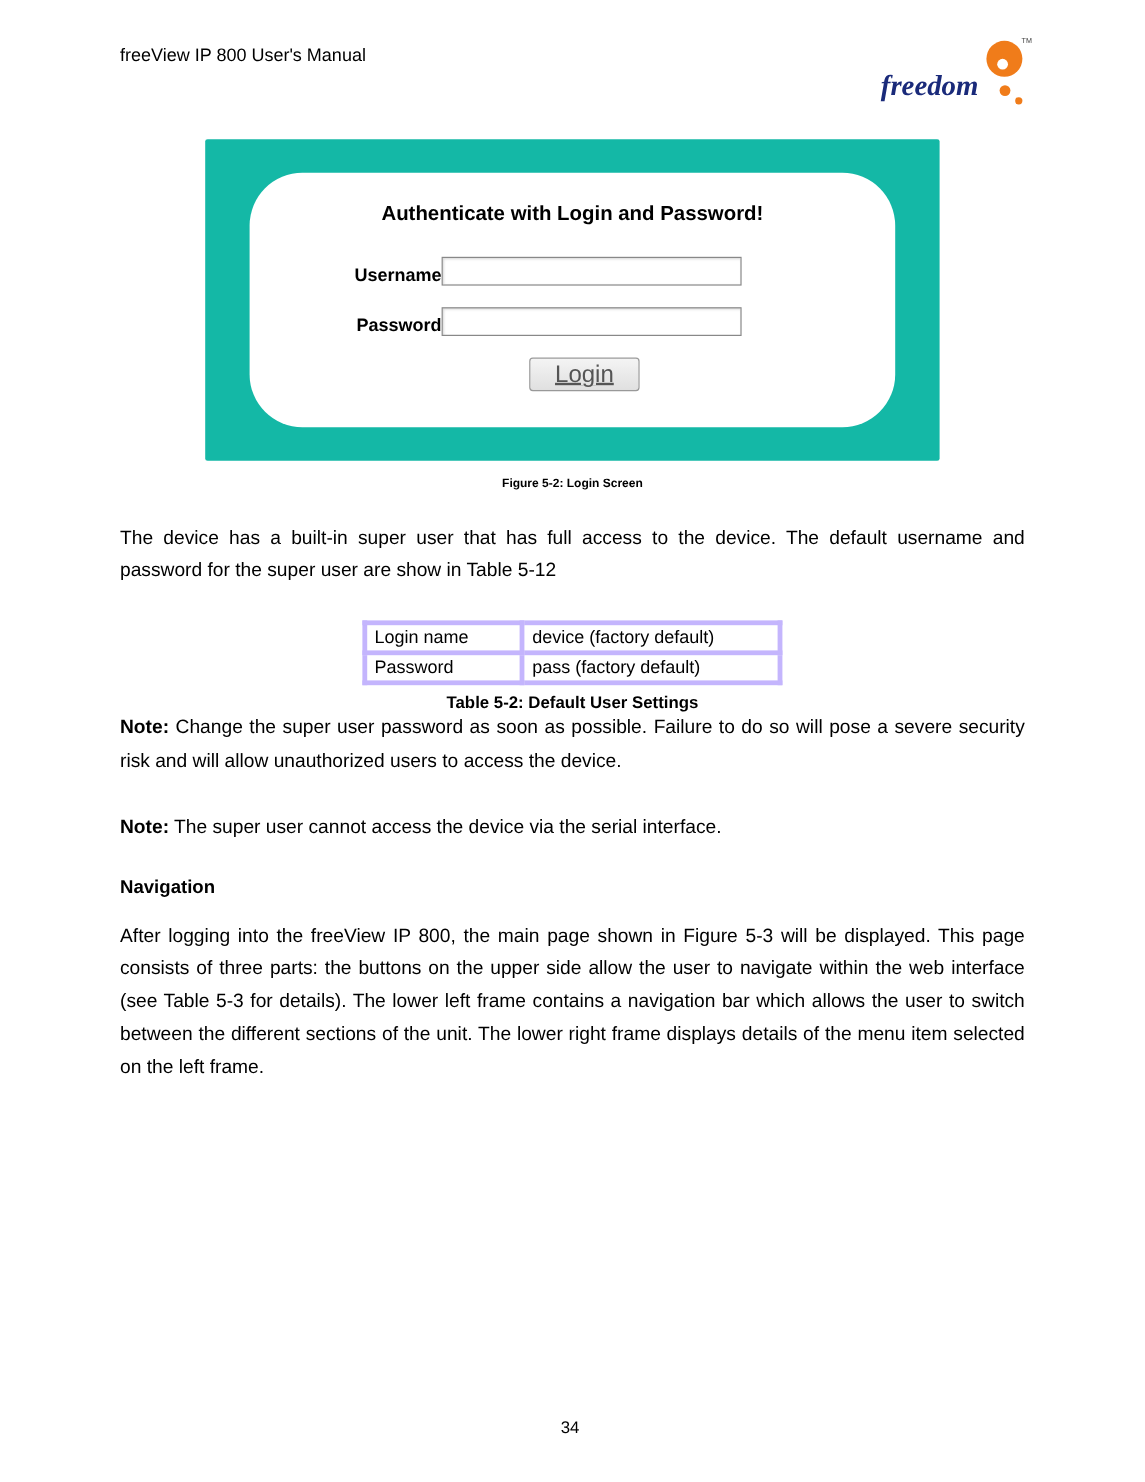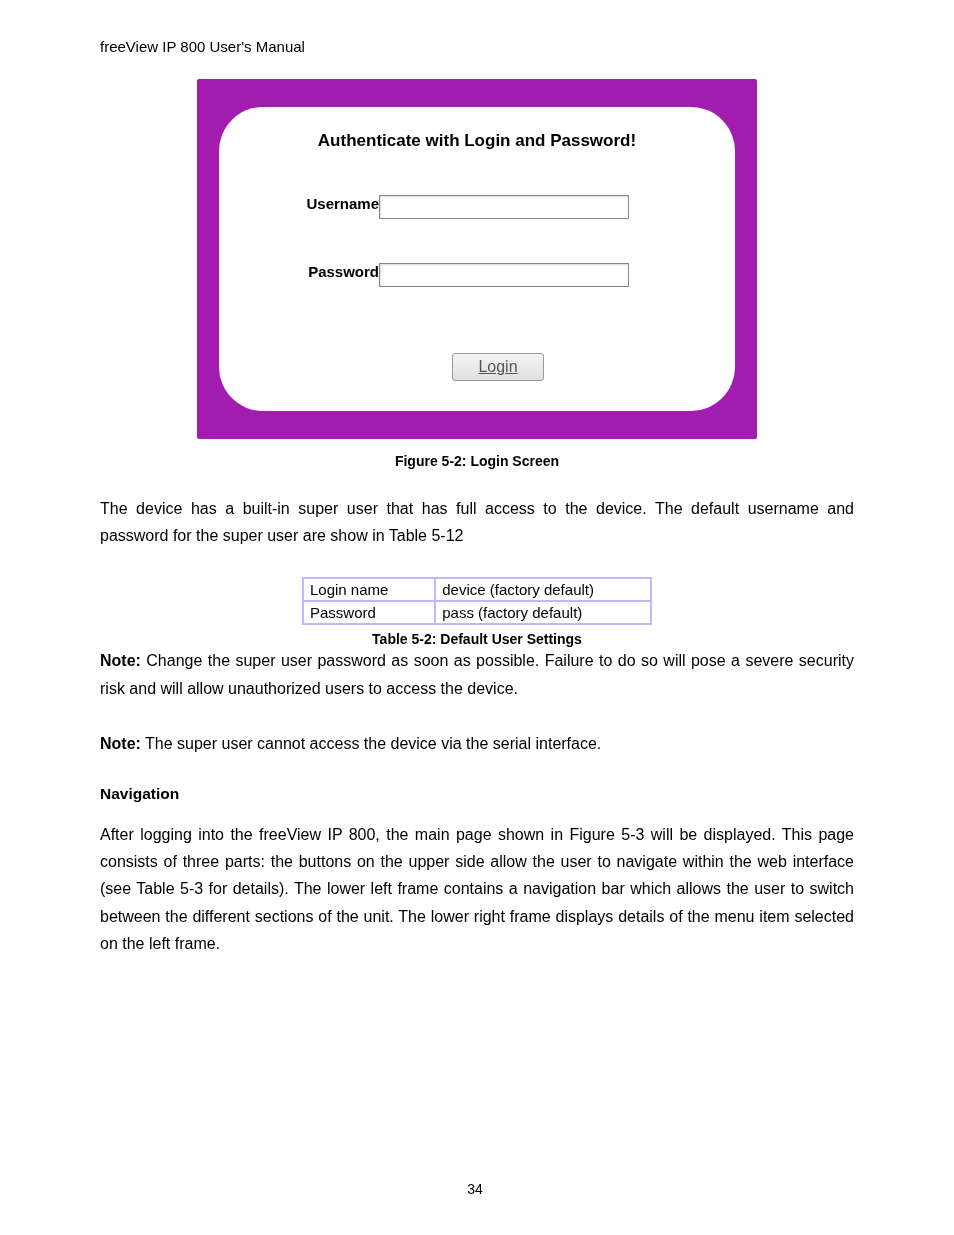--- a/index.html
+++ b/index.html
@@ -66,42 +66,41 @@
       position: absolute;
       right: 2px; bottom: 5px;
     }
     .logo-tm {
       font-size: 6px;
       position: absolute;
       top: 0; right: -6px;
       color: #444;
     }
     .login-figure {
-      width: 560px;
+      width: 612px;
       margin: 0 auto 14px auto;
-      background: #a21caf;
-      padding: 28px 22px;
+      background: #14b8a6;
+      padding: 28px 37px;
       border-radius: 2px;
     }
     .login-card {
       background: #fff;
       border-radius: 44px;
       padding: 24px 30px 30px 30px;
     }
     .login-title {
       text-align: center;
       font-weight: bold;
       font-size: 17px;
       margin-bottom: 26px;
     }
     .login-row {
       display: flex;
-      align-items: flex-start;
+      align-items: flex-end;
       margin-bottom: 18px;
-      margin-top: 44px;
     }
     .login-label {
       width: 130px;
       text-align: right;
       font-weight: bold;
       font-size: 15px;
     }
     .login-input {
       width: 250px;
       height: 24px;
@@ -110,48 +109,47 @@
       box-shadow: inset 1px 1px 2px rgba(0,0,0,0.15);
       font-size: 14px;
       padding: 2px 4px;
     }
     .login-btn-row {
       padding-left: 203px;
     }
     .login-btn {
       width: 92px;
       height: 28px;
-      font-size: 16px;
+      font-size: 20px;
       color: #555;
       border: 1px solid #999;
       background: linear-gradient(#f4f4f4, #e0e0e0);
       border-radius: 3px;
       text-decoration: underline;
       cursor: pointer;
-      margin-top: 48px;
     }
     .figure-caption {
       text-align: center;
       font-weight: bold;
-      font-size: 14px;
+      font-size: 10px;
       margin-bottom: 26px;
     }
     .body-text {
       font-size: 16px;
       line-height: 1.7;
       margin-bottom: 28px;
       text-align: justify;
     }
     .cred-table {
       border-collapse: collapse;
       margin: 0 auto 6px auto;
       width: 350px;
     }
     .cred-table td {
-      border: 2px solid #c4b5fd;
+      border: 4px solid #c4b5fd;
       padding: 2px 6px;
       font-size: 15px;
     }
     .cred-table td:first-child { width: 38%; }
     .table-caption {
       text-align: center;
       font-weight: bold;
       font-size: 14px;
     }
     .section-heading {
@@ -167,20 +165,27 @@
       font-size: 14px;
     }
     .note-label { font-weight: bold; }
   </style>
 </head>
 <body>
 
 <div class="page">
   <div class="header-row">
     <div class="manual-title">freeView IP 800 User's Manual</div>
+    <div class="logo">
+      <span class="logo-text">freedom</span>
+      <div class="logo-circle"></div>
+      <div class="logo-dot1"></div>
+      <div class="logo-dot2"></div>
+      <span class="logo-tm">TM</span>
+    </div>
   </div>
 
   <div class="login-figure">
     <div class="login-card">
       <div class="login-title">Authenticate with Login and Password!</div>
       <div class="login-row">
         <div class="login-label">Username</div>
         <input class="login-input" type="text" value="" style="">
       </div>
       <div class="login-row">

